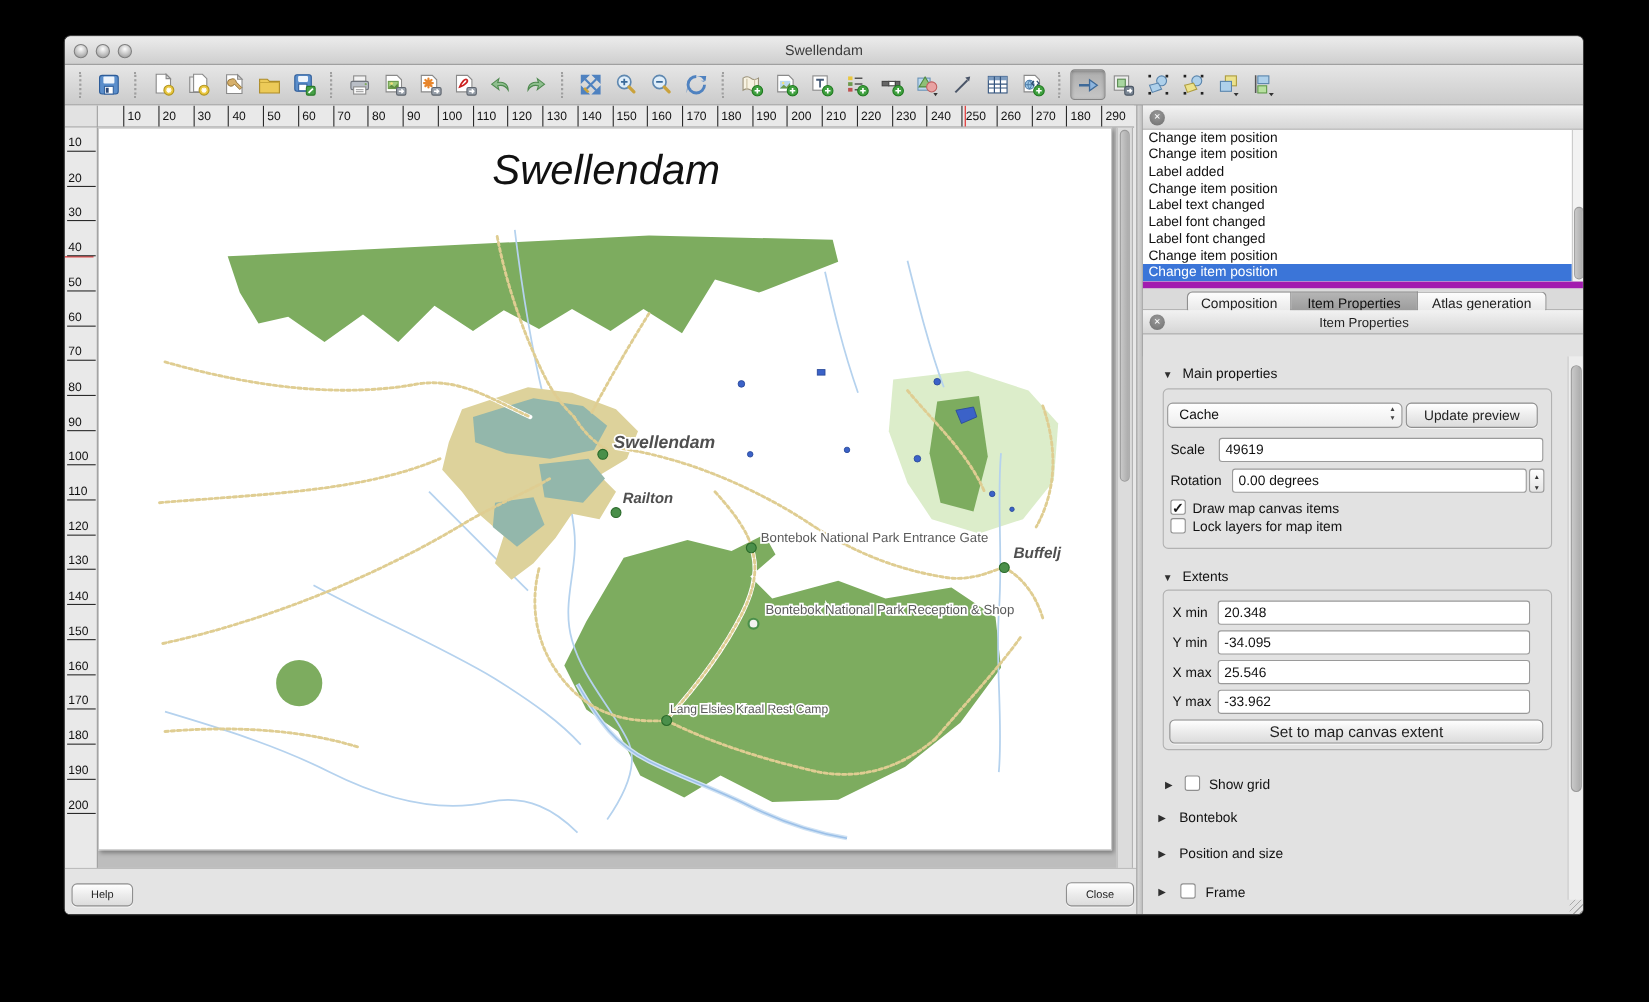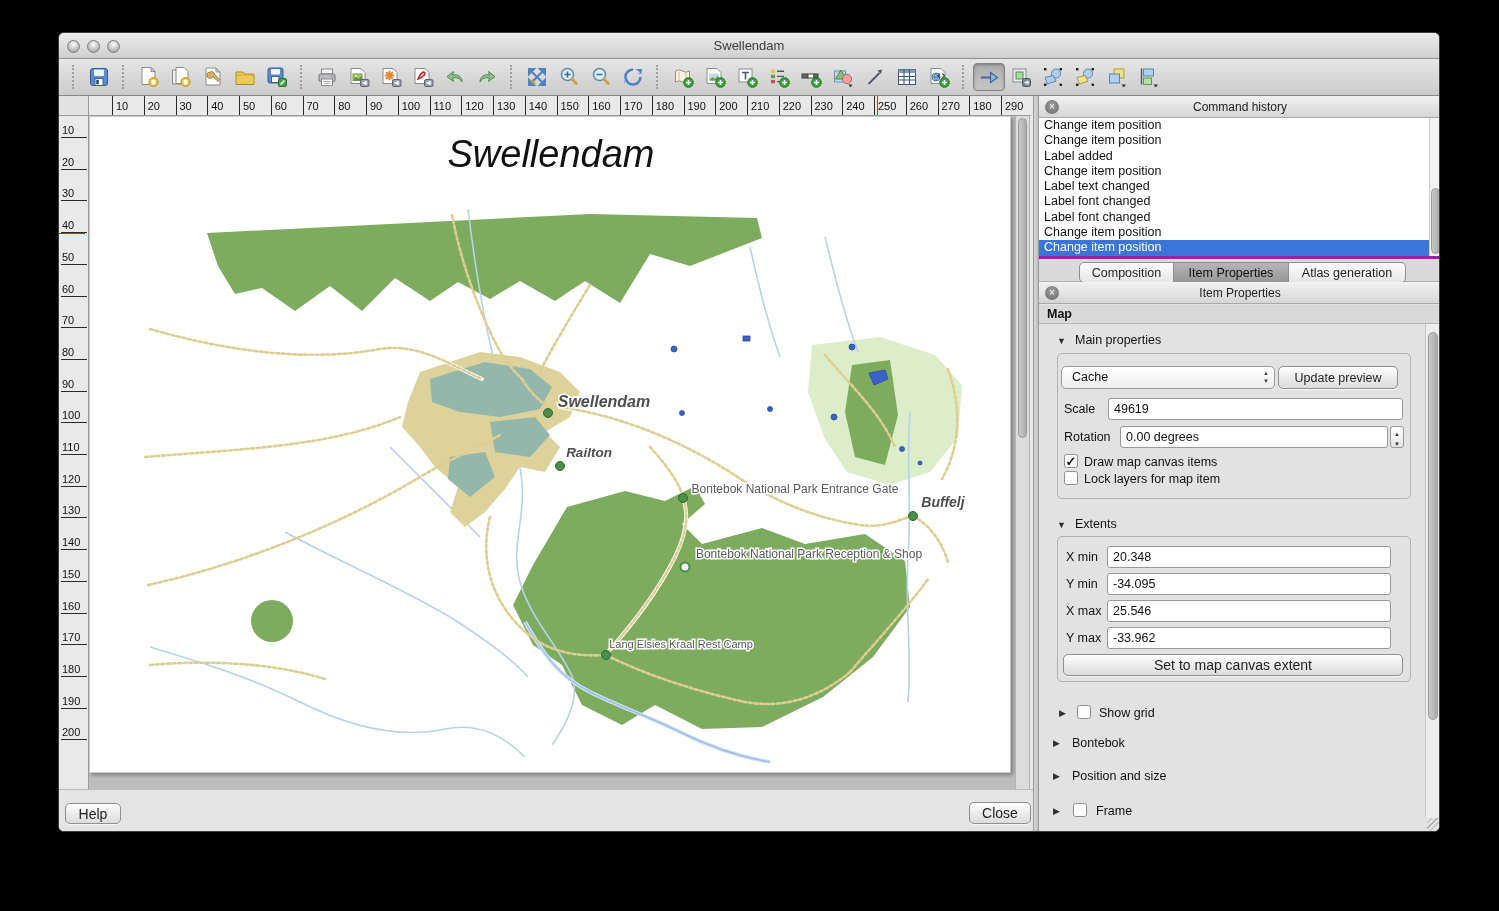--- a/index.html
+++ b/index.html
@@ -27,33 +27,33 @@
   #guide-top{position:absolute;left:788px;top:0;width:1px;height:20px;background:#e02020;}
   #guide-left{position:absolute;left:0;top:117px;width:26px;height:1px;background:#e02020;}
   #page-viewport{position:absolute;left:30px;top:20px;width:926px;height:723px;background:#bdbdbd;overflow:hidden;}
   #page{position:absolute;left:0;top:0;width:922px;height:657px;background:#fff;box-shadow:2px 2px 4px rgba(0,0,0,.35);border:1px solid #c8c8c8;}
   
   .sb-track{position:absolute;background:#dcdcdc;border:1px solid #b3b3b3;border-radius:8px;}
   .sb-thumb{position:absolute;background:linear-gradient(90deg,#c9c9c9,#ababab);border:1px solid #9a9a9a;border-radius:7px;}
   .sb-thumb.h{background:linear-gradient(#c9c9c9,#ababab);}
   
   #bottombar{position:absolute;left:0;bottom:0;width:974px;height:42px;background:#e4e4e4;border-top:1px solid #bdbdbd;}
-  .aquabtn{position:absolute;background:linear-gradient(#ffffff,#ececec 50%,#dcdcdc);border:1px solid #8f8f8f;border-radius:5px;display:flex;align-items:center;justify-content:center;font-size:14px;color:#222;box-shadow:0 1px 0 rgba(255,255,255,.7);}
+  .aquabtn{position:absolute;background:linear-gradient(#ffffff,#ececec 50%,#dcdcdc);border:1px solid #8f8f8f;border-radius:5px;display:flex;align-items:center;justify-content:center;font-size:10px;color:#222;box-shadow:0 1px 0 rgba(255,255,255,.7);}
   
   #splitter{position:absolute;left:974px;top:63px;width:6px;height:736px;background:linear-gradient(90deg,#d6d6d6,#c2c2c2);border-left:1px solid #9a9a9a;border-right:1px solid #9a9a9a;}
   #dock{position:absolute;left:980px;top:63px;width:402px;height:737px;background:#e2e2e2;}
   .dockhead{position:absolute;left:0;width:402px;height:22px;background:linear-gradient(#f2f2f2,#d6d6d6);border-bottom:1px solid #a8a8a8;}
   .dockhead .dh-title{position:absolute;left:0;right:0;top:4px;text-align:center;font-size:12px;color:#222;}
   .closebtn{position:absolute;left:6px;top:4px;width:14px;height:14px;border-radius:50%;background:radial-gradient(circle at 50% 35%,#9a9a9a,#6e6e6e);color:#fff;font-size:10px;line-height:14px;text-align:center;}
   #ch-list{position:absolute;left:0;top:22px;width:390px;height:138px;background:#fff;overflow:hidden;}
   .ch-item{height:15.3px;font-size:12.5px;color:#111;padding-left:5px;line-height:15.3px;white-space:nowrap;}
   .ch-item.selected{background:#3b75d8;color:#fff;}
   #ch-sbtrack{position:absolute;left:390px;top:22px;width:12px;height:138px;background:#f2f2f2;border-left:1px solid #ccc;}
   
-  #tabbar{position:absolute;left:0;top:160px;width:402px;height:26px;background:#dadada;border-top:3px solid #a21caf;border-bottom:1px solid #b0b0b0;}
+  #tabbar{position:absolute;left:0;top:160px;width:402px;height:26px;background:#dadada;border-top:6px solid #a21caf;border-bottom:1px solid #b0b0b0;}
   .tab{position:absolute;top:3px;height:21px;background:linear-gradient(#fdfdfd,#e6e6e6);border:1px solid #8f8f8f;font-size:12.5px;color:#222;display:flex;align-items:center;justify-content:center;}
   .tab.first{border-radius:5px 0 0 5px;}
   .tab.last{border-radius:0 5px 5px 0;border-left:none;}
   .tab.mid{border-left:none;}
   .tab.active{background:linear-gradient(#b5b5b5,#989898);color:#111;}
   #map-header{position:absolute;left:0;top:209px;width:402px;height:19px;background:#d9d9d9;border-bottom:1px solid #b5b5b5;font-size:12.5px;font-weight:bold;color:#111;padding:2px 0 0 8px;}
   #props{position:absolute;left:0;top:228px;width:402px;height:509px;background:#e2e2e2;}
   .expander{font-size:9px;color:#2f2f2f;position:absolute;}
   .sec-label{position:absolute;font-size:12.5px;color:#111;}
   .groupbox{position:absolute;border:1px solid #b2b2b2;border-radius:5px;}
@@ -598,21 +598,20 @@
     <div class="aquabtn" style="left:6px;top:13px;width:56px;height:21px;">Help</div>
     <div class="aquabtn" style="left:910px;top:12px;width:62px;height:22px;">Close</div>
   </div>
 
   <div id="splitter"></div>
 
   <div id="dock">
 
     <div class="dockhead" style="top:0;">
       <div class="closebtn">×</div>
-      <div class="dh-title">Command history</div>
     </div>
     <div id="ch-list">
         <div class="ch-item">Change item position</div>
         <div class="ch-item">Change item position</div>
         <div class="ch-item">Label added</div>
         <div class="ch-item">Change item position</div>
         <div class="ch-item">Label text changed</div>
         <div class="ch-item">Label font changed</div>
         <div class="ch-item">Label font changed</div>
         <div class="ch-item">Change item position</div>
@@ -625,21 +624,20 @@
     <div id="tabbar">
       <div class="tab first" style="left:40px;width:95px;">Composition</div>
       <div class="tab mid active" style="left:135px;width:115px;">Item Properties</div>
       <div class="tab last" style="left:250px;width:117px;">Atlas generation</div>
     </div>
 
     <div class="dockhead" style="top:186px;">
       <div class="closebtn">×</div>
       <div class="dh-title">Item Properties</div>
     </div>
-    <div id="map-header">Map</div>
 
     <div id="props">
 
       <div class="expander" style="left:18px;top:12px;">▼</div>
       <div class="sec-label" style="left:36px;top:9px;">Main properties</div>
       <div class="groupbox" style="left:18px;top:29px;width:354px;height:146px;"></div>
       <div class="combo" style="left:22px;top:42px;width:214px;height:23px;padding:3px 0 0 10px;">
         <span>Cache</span>
         <span class="arrows">▲<br>▼</span>
       </div>

